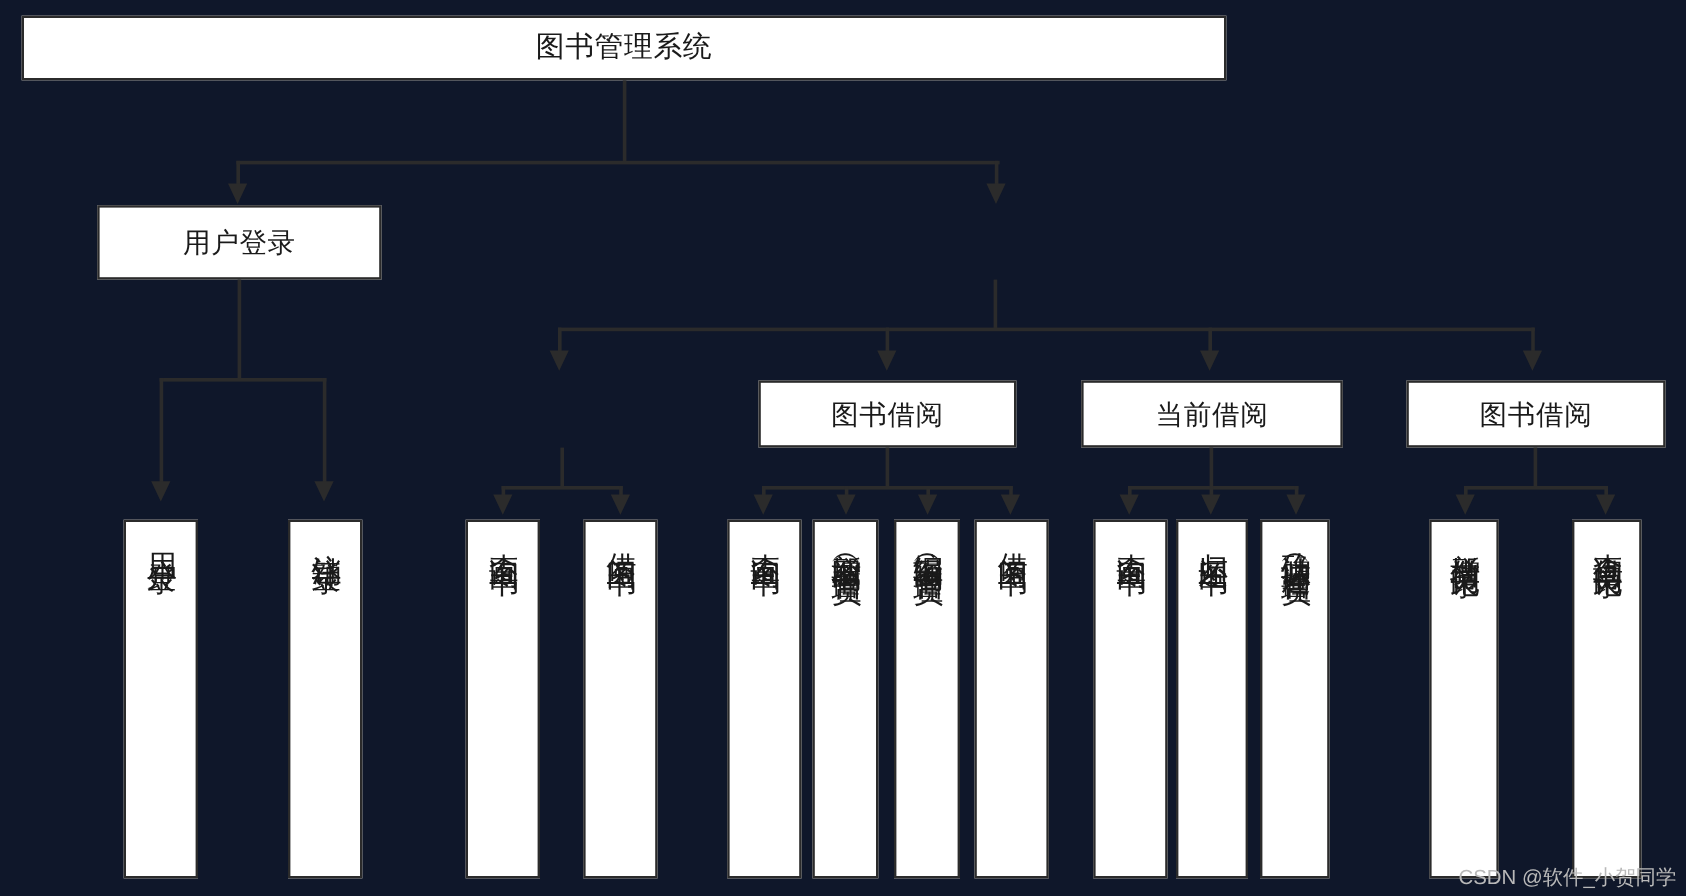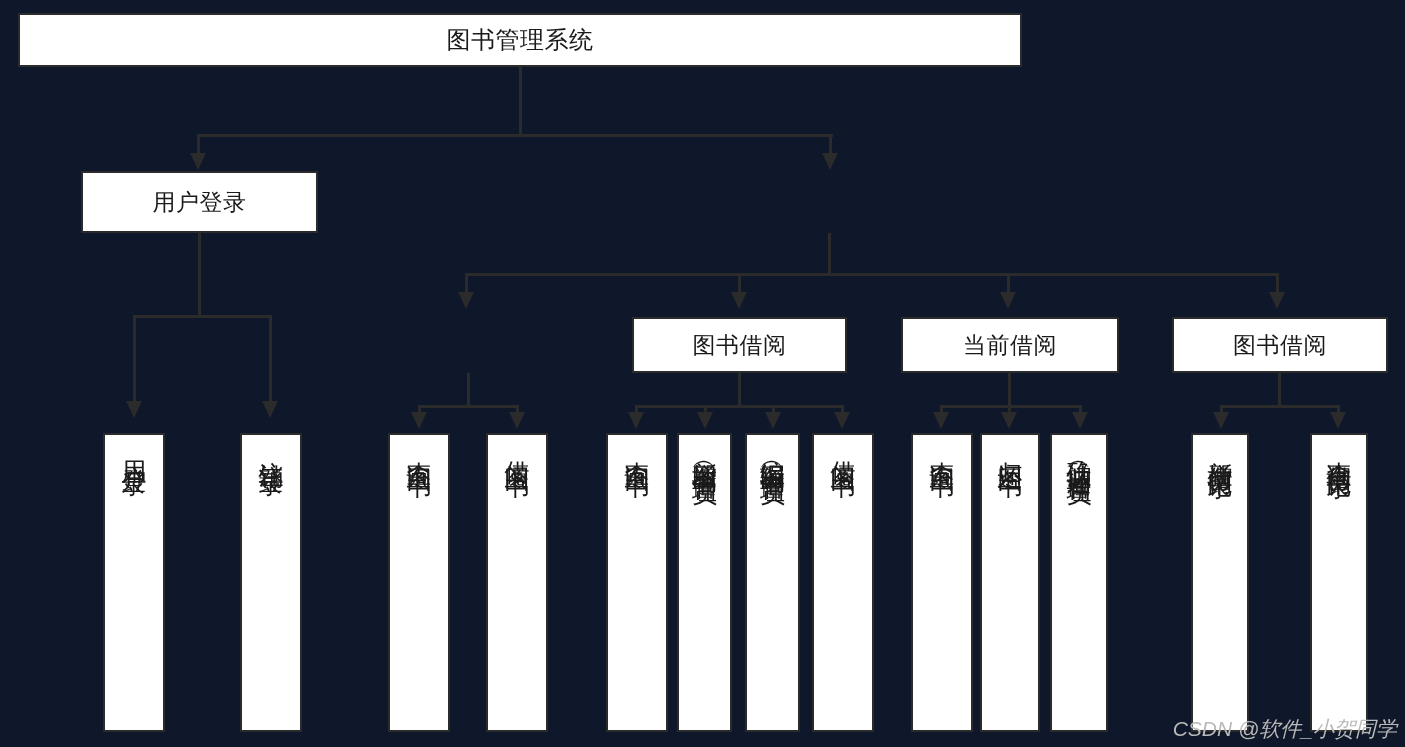--- a/index.html
+++ b/index.html
@@ -69,26 +69,25 @@
     width: 0;
     height: 0;
     border-left: 8px solid transparent;
     border-right: 8px solid transparent;
     border-top: 17px solid #2b2b2b;
   }
   #watermark {
     position: absolute;
     right: 8px;
     bottom: 4px;
-    font-size: 21px;
+    font-size: 17px;
     color: #b9b9b9;
     white-space: nowrap;
     font-family: "Liberation Sans", "DejaVu Sans", sans-serif;
     pointer-events: none;
-    font-style: italic;
   }
 </style>
 </head>
 <body>
 
 <div id="canvas">
 
   <div class="node h root" style="left:18px; top:13px; width:1004px; height:54px;">
     <span class="label">图书管理系统</span>
   </div>

